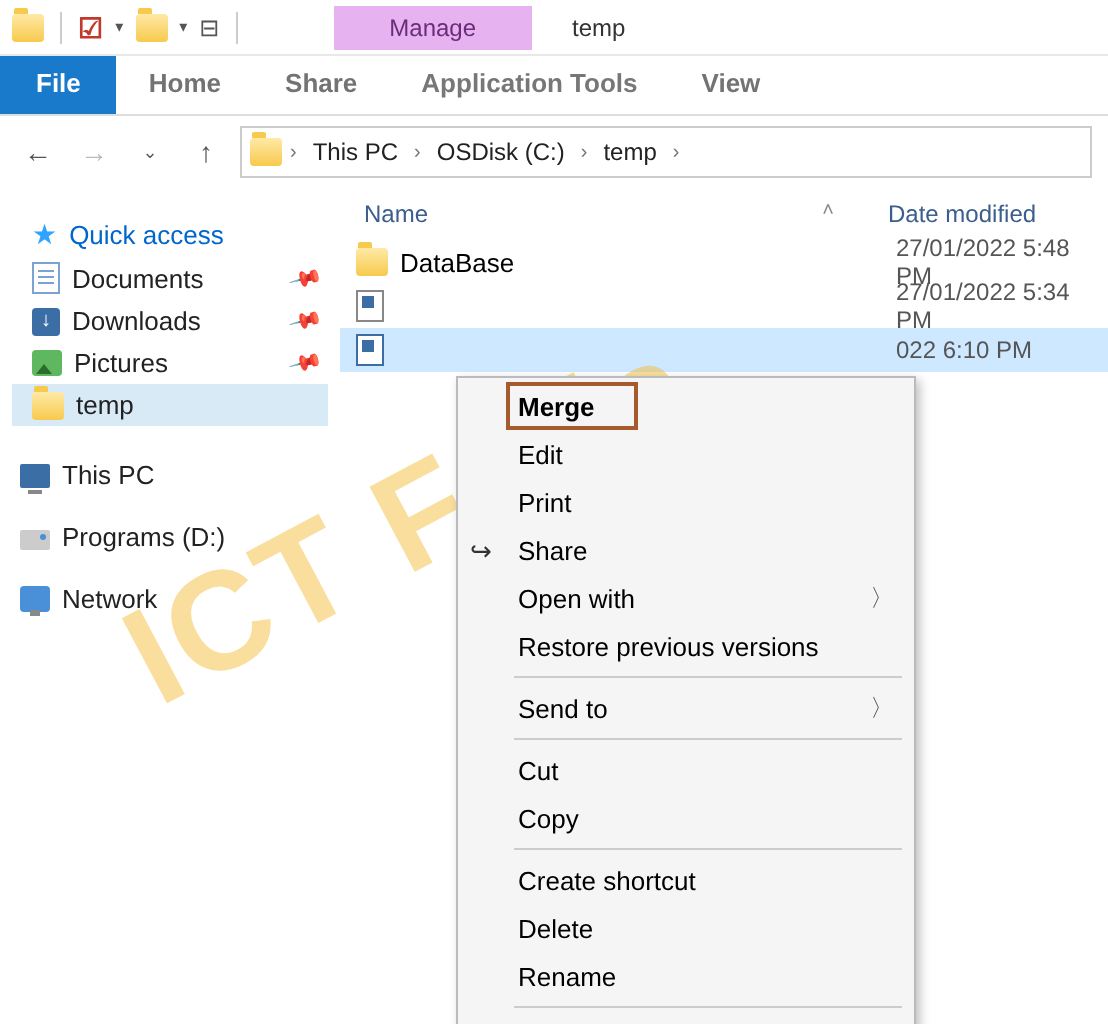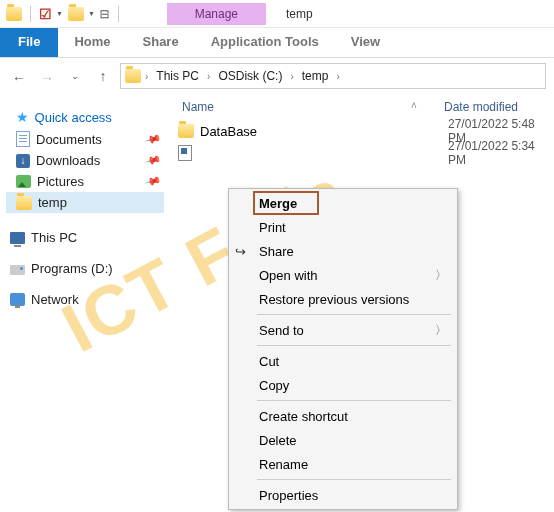--- a/index.html
+++ b/index.html
@@ -181,28 +181,36 @@
       <span class="name-cell">DataBase</span>
       <span class="date-cell">27/01/2022 5:48 PM</span>
     </div>
     <div class="row">
       <span class="icon-cell">
           <span class="reg-ic"></span>
         </span>
       <span class="name-cell"></span>
       <span class="date-cell">27/01/2022 5:34 PM</span>
     </div>
+    <div class="row sel">
+      <span class="icon-cell">
+          <span class="reg-ic blue"></span>
+        </span>
+      <span class="name-cell"></span>
+      <span class="date-cell">022 6:10 PM</span>
+    </div>
   </div>
 </div>
 
 <div class="watermark">ICT Fella</div>
 
 <div class="ctxmenu">
   <div class="merge-box"></div>
   <div class="ctx-item bold">Merge</div>
+  <div class="ctx-item">Edit</div>
   <div class="ctx-item">Print</div>
   <div class="ctx-item">
     <span class="ic-left">↪</span>
     <span>Share</span>
   </div>
   <div class="ctx-item">
     <span>Open with</span>
     <span class="ctx-arrow">〉</span>
   </div>
   <div class="ctx-item">Restore previous versions</div>

